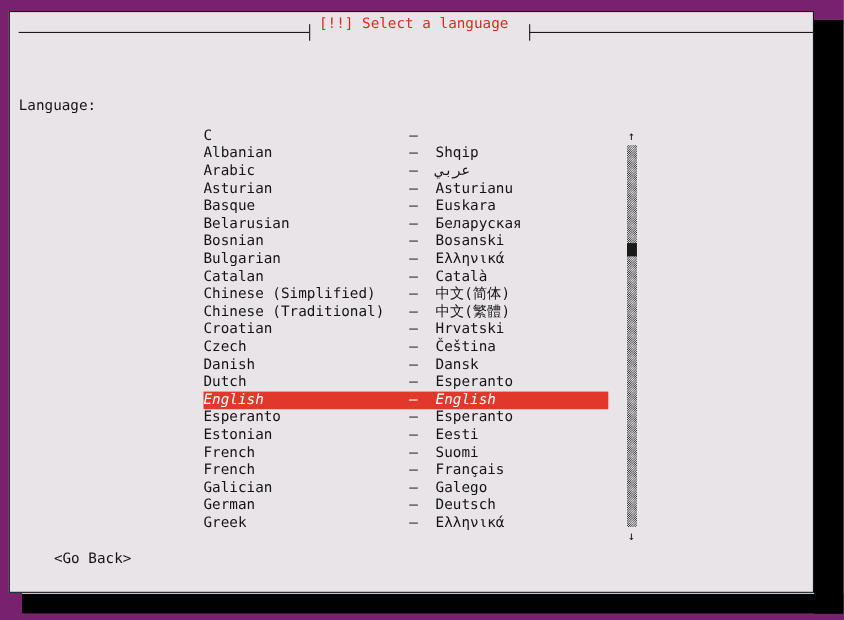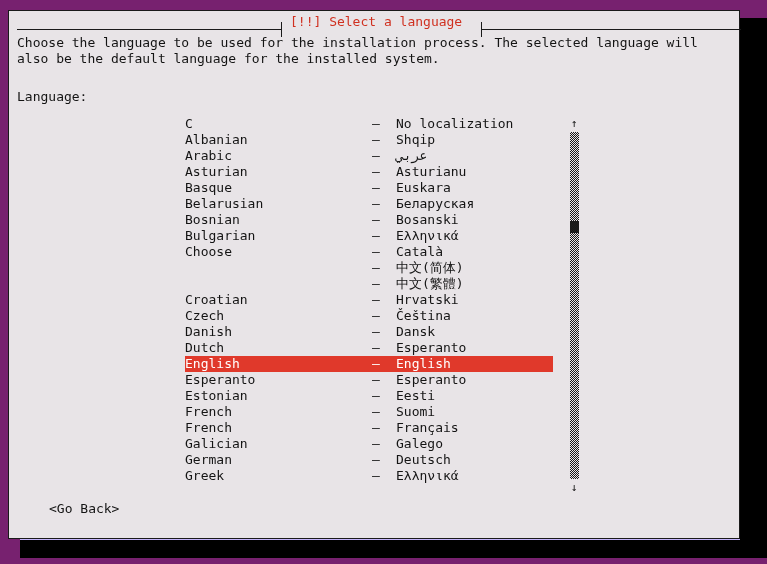--- a/index.html
+++ b/index.html
@@ -5,21 +5,21 @@
   html, body {
     margin: 0;
     padding: 0;
     background: #000000;
   }
   #screen {
     position: relative;
     width: 767px;
     height: 564px;
     overflow: hidden;
-    background: #c4b5fd;
+    background: #f9a8d4;
     font-family: "DejaVu Sans Mono", "Liberation Mono", monospace;
     font-size: 13px;
     line-height: 16px;
     -webkit-font-smoothing: none;
   }
   
   .console-right {
     position: absolute;
     left: 740px;
     top: 18px;
@@ -148,20 +148,21 @@
     position: relative;
     height: 16px;
     line-height: 16px;
     white-space: pre;
     color: #141414;
     font-size: 13px;
   }
   .lang-row.selected {
     background: #e0392b;
     color: #ffffff;
+    font-style: italic;
   }
   .lang-en {
     position: absolute;
     left: 0px;
     top: 0;
   }
   .lang-dash {
     position: absolute;
     left: 187px;
     top: 0;
@@ -239,36 +240,35 @@
 
   <div id="dialog">
 
     <div class="title-rule-left"></div>
     <div class="title-rule-right"></div>
     <div class="title-tick-left"></div>
     <div class="title-tick-right"></div>
 
     <div id="dialog-title">[!!] Select a language</div>
 
-    <div id="intro">Choose the language to be used for the installation process. The selected language will also be the default language for the installed system.</div>
 
     <div id="language-label">Language:</div>
 
     <div id="language-list">
-        <div class="lang-row"><span class="lang-en">C</span><span class="lang-dash">–</span><span class="lang-native">No localization</span></div>
+        <div class="lang-row"><span class="lang-en">C</span><span class="lang-dash">–</span></div>
         <div class="lang-row"><span class="lang-en">Albanian</span><span class="lang-dash">–</span><span class="lang-native">Shqip</span></div>
         <div class="lang-row"><span class="lang-en">Arabic</span><span class="lang-dash">–</span><span class="lang-native">عربي</span></div>
         <div class="lang-row"><span class="lang-en">Asturian</span><span class="lang-dash">–</span><span class="lang-native">Asturianu</span></div>
         <div class="lang-row"><span class="lang-en">Basque</span><span class="lang-dash">–</span><span class="lang-native">Euskara</span></div>
         <div class="lang-row"><span class="lang-en">Belarusian</span><span class="lang-dash">–</span><span class="lang-native">Беларуская</span></div>
         <div class="lang-row"><span class="lang-en">Bosnian</span><span class="lang-dash">–</span><span class="lang-native">Bosanski</span></div>
         <div class="lang-row"><span class="lang-en">Bulgarian</span><span class="lang-dash">–</span><span class="lang-native">Ελληνικά</span></div>
-        <div class="lang-row"><span class="lang-en">Choose</span><span class="lang-dash">–</span><span class="lang-native">Català</span></div>
-        <div class="lang-row"><span class="lang-dash">–</span><span class="lang-native">中文(简体)</span></div>
-        <div class="lang-row"><span class="lang-dash">–</span><span class="lang-native">中文(繁體)</span></div>
+        <div class="lang-row"><span class="lang-en">Catalan</span><span class="lang-dash">–</span><span class="lang-native">Català</span></div>
+        <div class="lang-row"><span class="lang-en">Chinese (Simplified)</span><span class="lang-dash">–</span><span class="lang-native">中文(简体)</span></div>
+        <div class="lang-row"><span class="lang-en">Chinese (Traditional)</span><span class="lang-dash">–</span><span class="lang-native">中文(繁體)</span></div>
         <div class="lang-row"><span class="lang-en">Croatian</span><span class="lang-dash">–</span><span class="lang-native">Hrvatski</span></div>
         <div class="lang-row"><span class="lang-en">Czech</span><span class="lang-dash">–</span><span class="lang-native">Čeština</span></div>
         <div class="lang-row"><span class="lang-en">Danish</span><span class="lang-dash">–</span><span class="lang-native">Dansk</span></div>
         <div class="lang-row"><span class="lang-en">Dutch</span><span class="lang-dash">–</span><span class="lang-native">Esperanto</span></div>
         <div class="lang-row selected"><span class="lang-en">English</span><span class="lang-dash">–</span><span class="lang-native">English</span></div>
         <div class="lang-row"><span class="lang-en">Esperanto</span><span class="lang-dash">–</span><span class="lang-native">Esperanto</span></div>
         <div class="lang-row"><span class="lang-en">Estonian</span><span class="lang-dash">–</span><span class="lang-native">Eesti</span></div>
         <div class="lang-row"><span class="lang-en">French</span><span class="lang-dash">–</span><span class="lang-native">Suomi</span></div>
         <div class="lang-row"><span class="lang-en">French</span><span class="lang-dash">–</span><span class="lang-native">Français</span></div>
         <div class="lang-row"><span class="lang-en">Galician</span><span class="lang-dash">–</span><span class="lang-native">Galego</span></div>

